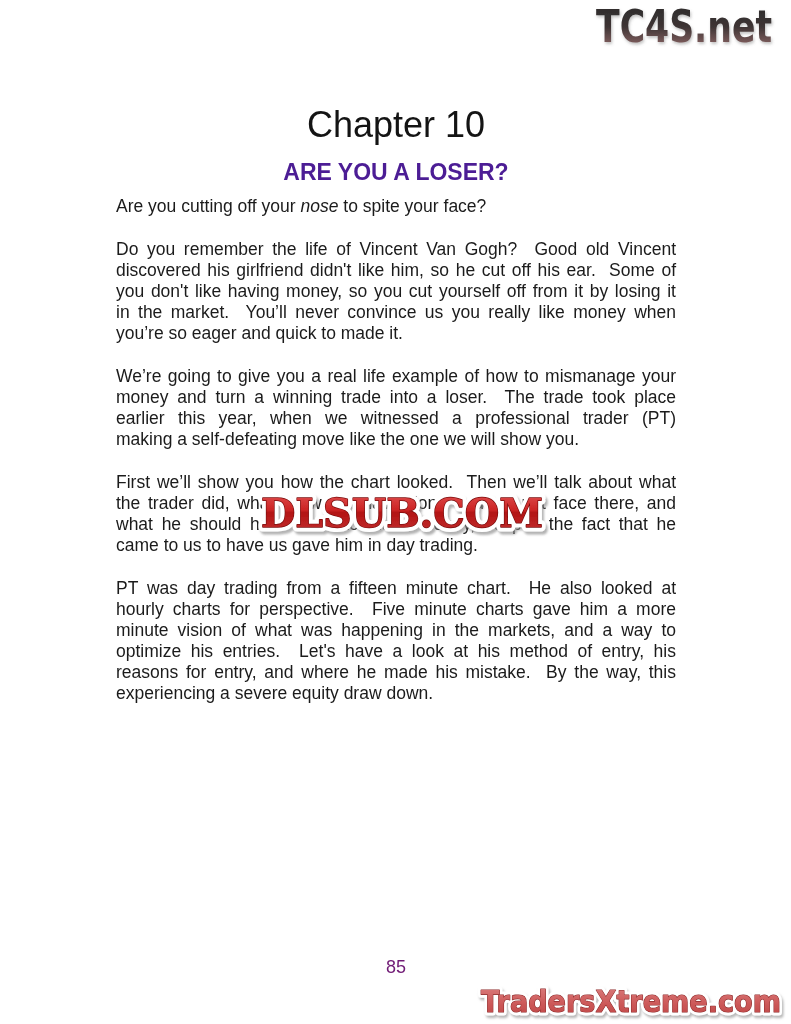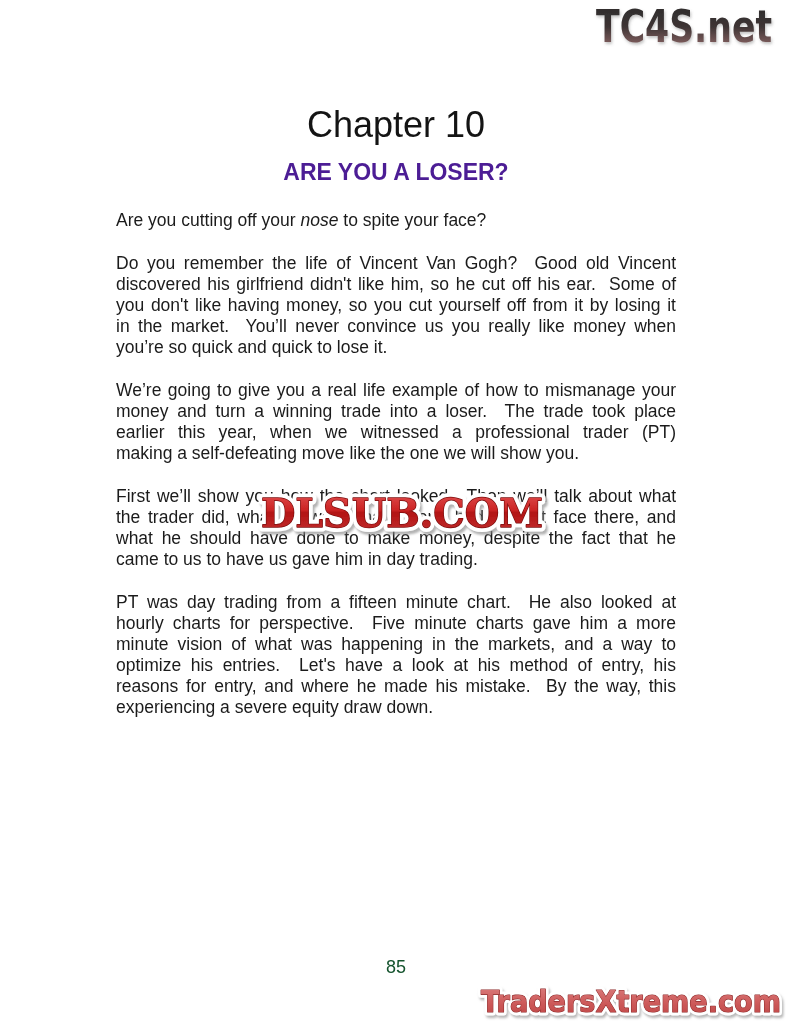--- a/index.html
+++ b/index.html
@@ -29,21 +29,21 @@
   }
   .chapter-subtitle {
     margin: 17px 0 0 0;
     font-size: 23px;
     line-height: 24px;
     font-weight: 700;
     text-align: center;
     color: #4c1d95;
   }
   .para { margin: 22px 0 0 0; }
-  .para-first { margin-top: 26px; }
+  .para-first { margin-top: 12px; }
   .jline {
     line-height: 21px;
     text-align: justify;
     text-align-last: justify;
   }
   .jline-last { text-align-last: left; }
   .plain-line { line-height: 21px; }
 
   
   .wm-tc4s   { position: absolute; left: 592px; top: 2px;   width: 188px; height: 48px; }
@@ -52,21 +52,21 @@
   .wm-tc4s svg, .wm-dlsub svg, .wm-traders svg { display: block; }
 
   
   .page-number {
     position: absolute;
     left: 116px; top: 957px;
     width: 560px;
     text-align: center;
     font-size: 18px;
     line-height: 21px;
-    color: #14532d;
+    color: #701a75;
   }
 </style>
 </head>
 <body>
 
 <div class="wm-tc4s">
   <svg width="188" height="48" viewBox="0 0 188 48">
     <defs>
       <linearGradient id="tc4sGrad" x1="0" y1="0" x2="0" y2="1">
         <stop offset="0" stop-color="#2b2b2b"></stop>
@@ -85,21 +85,21 @@
   <h1 class="chapter-title">Chapter 10</h1>
   <h2 class="chapter-subtitle">ARE YOU A LOSER?</h2>
 
   <p class="para para-first plain-line"><span>Are you cutting off your </span><i>nose</i><span> to spite your face?</span></p>
 
   <div class="para">
     <div class="jline">Do you remember the life of Vincent Van Gogh?&nbsp; Good old Vincent</div>
     <div class="jline">discovered his girlfriend didn't like him, so he cut off his ear.&nbsp; Some of</div>
     <div class="jline">you don't like having money, so you cut yourself off from it by losing it</div>
     <div class="jline">in the market.&nbsp; You’ll never convince us you really like money when</div>
-    <div class="jline jline-last">you’re so quick and quick to lose it.</div>
+    <div class="jline jline-last">you’re so eager and quick to made it.</div>
   </div>
 
   <div class="para">
     <div class="jline">We’re going to give you a real life example of how to mismanage your</div>
     <div class="jline">money and turn a winning trade into a loser.&nbsp; The trade took place</div>
     <div class="jline">earlier this year, when we witnessed a professional trader (PT)</div>
     <div class="jline jline-last">making a self-defeating move like the one we will show you.</div>
   </div>
 
   <div class="para">

